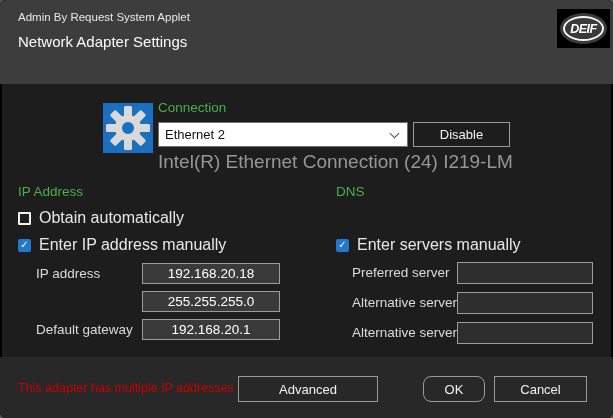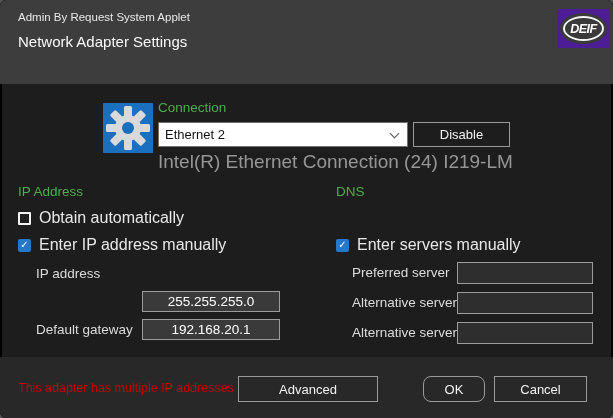--- a/index.html
+++ b/index.html
@@ -6,21 +6,21 @@
   *{box-sizing:border-box;font-family:"Liberation Sans", sans-serif;}
   .window{
     position:relative;width:613px;height:418px;margin:0 auto;
     background:#1d1d1d;border-radius:6px;overflow:hidden;
     box-shadow:inset 0 0 0 2px #000;
   }
   
   .header{position:absolute;left:0;top:0;width:613px;height:84px;background:#3d3d3d;}
   .app-title{position:absolute;left:18px;top:11px;font-size:11.5px;color:#e8e8e8;}
   .page-title{position:absolute;left:18px;top:33px;font-size:15px;color:#fafafa;}
-  .logo{position:absolute;right:3px;top:9px;width:53px;height:39px;background:#4c1d95;
+  .logo{position:absolute;right:3px;top:9px;width:53px;height:39px;background:#000000;
         display:flex;align-items:center;justify-content:center;}
   .logo-oval{width:47px;height:31px;border-radius:50%;background:#3a3a3a;
         display:flex;align-items:center;justify-content:center;}
   .logo-ring{width:41px;height:25px;border:2px solid #f5f5f5;border-radius:50%;
         display:flex;align-items:center;justify-content:center;}
   .logo-text{color:#fff;font-weight:bold;font-style:italic;font-size:12.5px;letter-spacing:-0.5px;}
   
   .gear-box{position:absolute;left:103px;top:103px;width:50px;height:50px;background:var(--icon-blue);}
   .section-title{position:absolute;font-size:13.5px;color:var(--accent-green);}
   .combo{
@@ -112,20 +112,21 @@
   </div>
 
   <div class="check-row" style="left:18px;top:236px;">
     <span class="cbox checked">
         <span class="tick">✓</span>
       </span>
     <span class="check-label">Enter IP address manually</span>
   </div>
 
   <div class="field-label" style="left:36px;top:266px;">IP address</div>
+  <input class="field ip" style="top: 263px;" value="192.168.20.18">
 
   <input class="field ip" style="top: 291px;" value="255.255.255.0">
 
   <div class="field-label" style="left:36px;top:322px;">Default gateway</div>
   <input class="field ip" style="top: 319px;" value="192.168.20.1">
 
   <div class="section-title" style="left:336px;top:184px;">DNS</div>
 
   <div class="check-row" style="left:336px;top:236px;">
     <span class="cbox checked">

